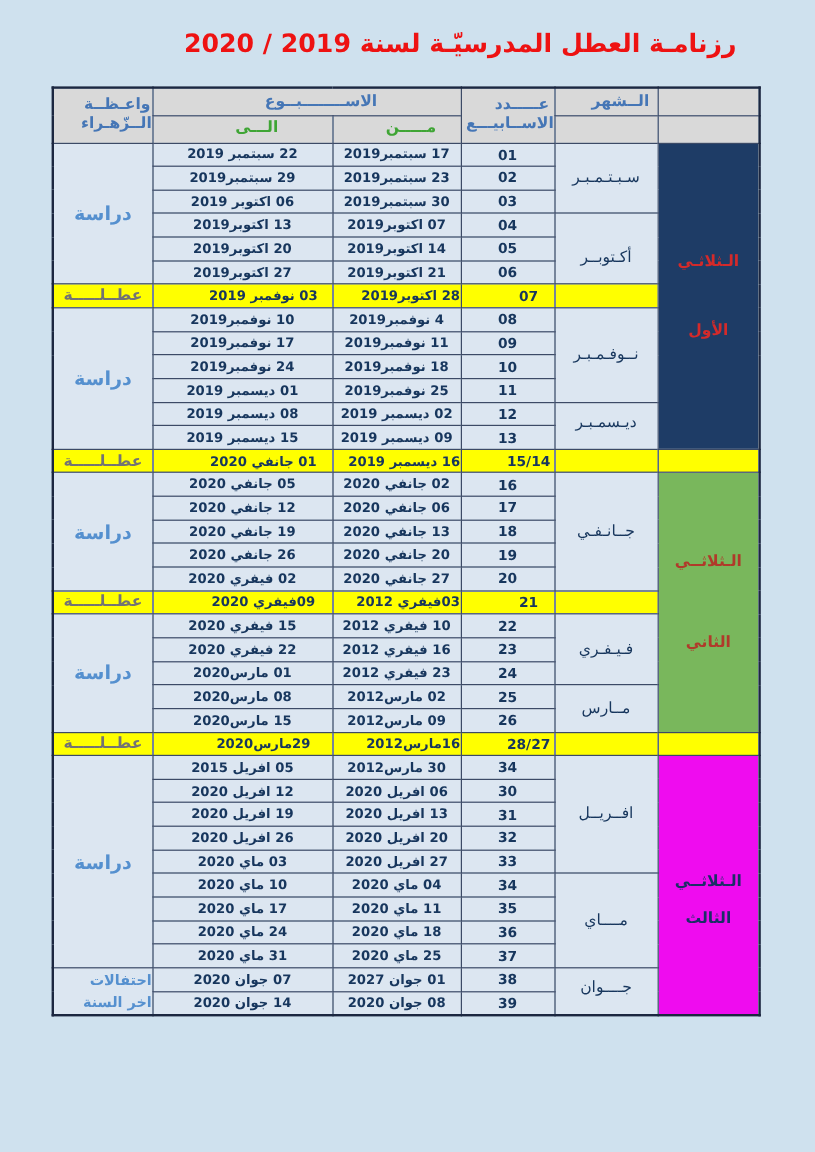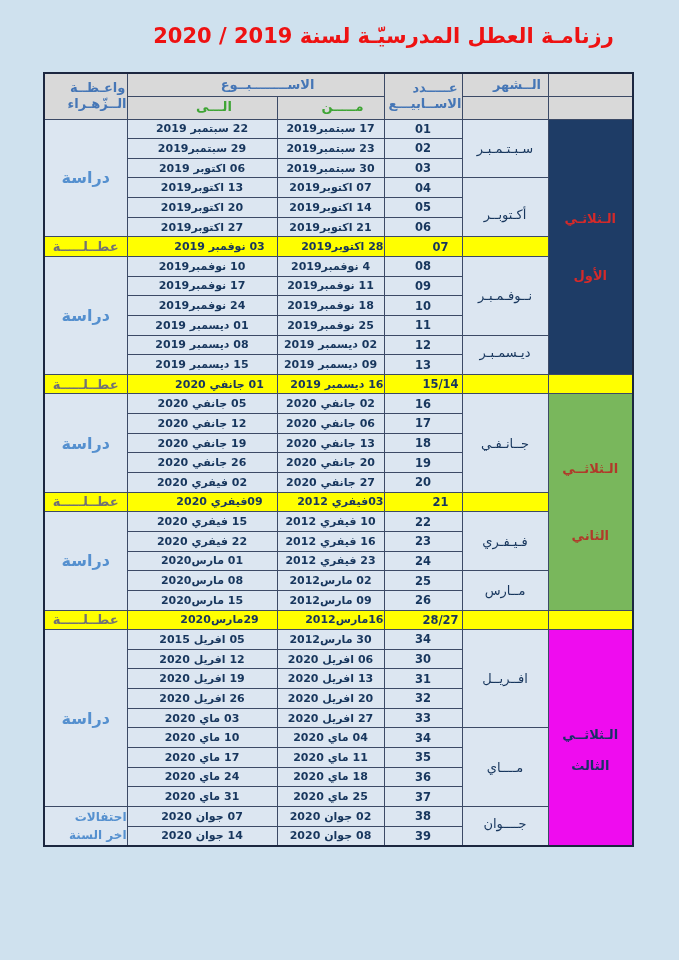--- a/index.html
+++ b/index.html
@@ -308,21 +308,21 @@
         <td class="cell">24 ماي 2020</td>
       </tr>
       <tr>
         <td class="cell num">37</td>
         <td class="cell">25 ماي 2020</td>
         <td class="cell">31 ماي 2020</td>
       </tr>
       <tr>
         <td class="month-cell va-bottom" rowspan="2">جــــوان</td>
         <td class="cell num">38</td>
-        <td class="cell">02 جوان 2020</td>
+        <td class="cell">01 جوان 2027</td>
         <td class="cell">07 جوان 2020</td>
         <td class="note-celebration" rowspan="2">
           <div>احتفالات</div>
           <div>اخر السنة</div>
         </td>
       </tr>
       <tr>
         <td class="cell num">39</td>
         <td class="cell">08 جوان 2020</td>
         <td class="cell">14 جوان 2020</td>

